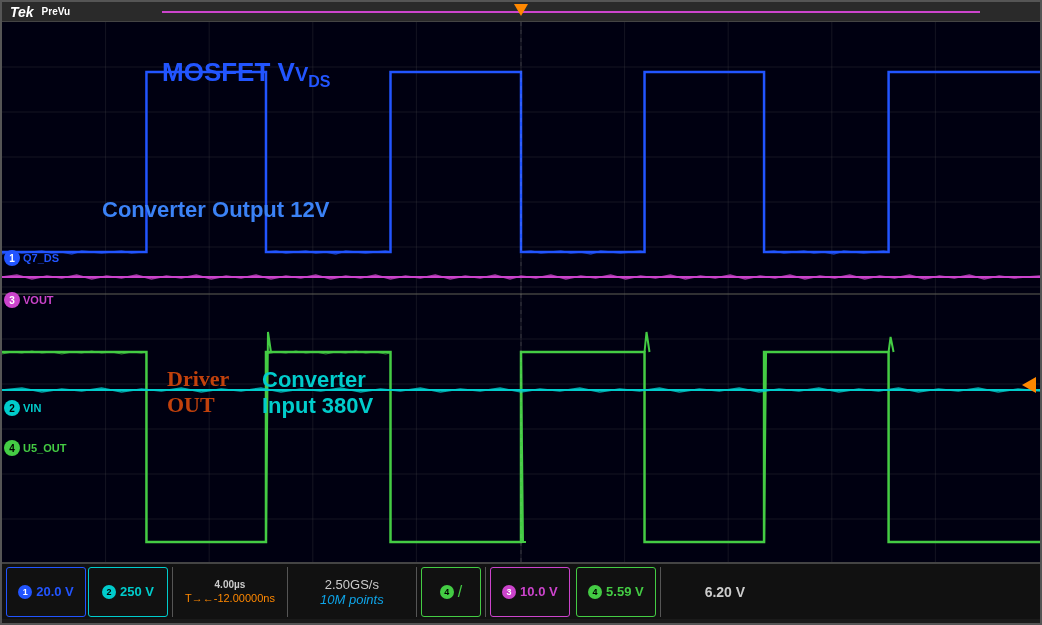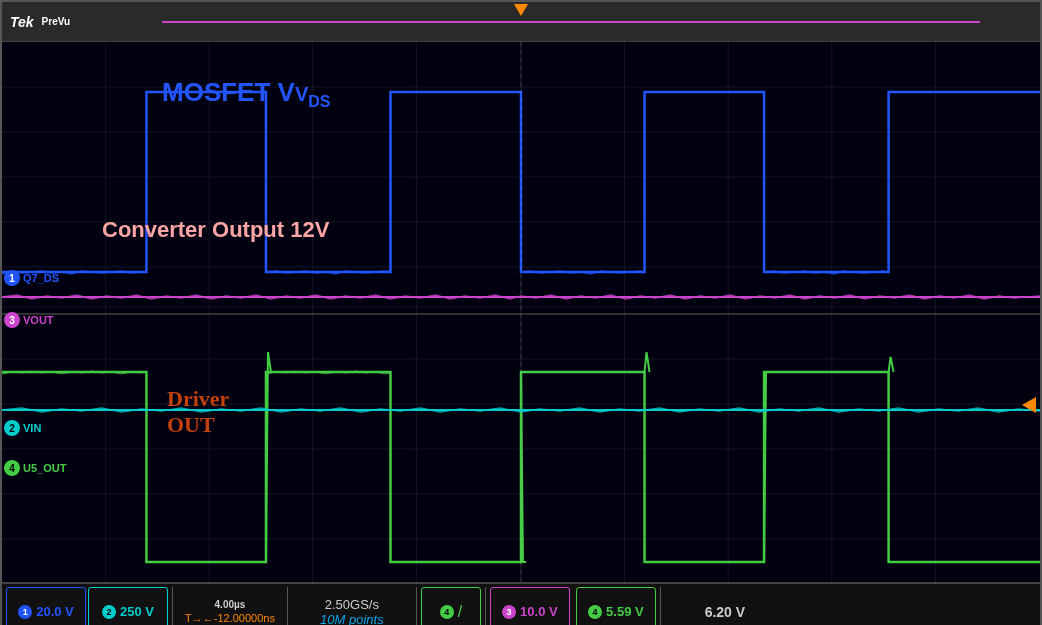--- a/index.html
+++ b/index.html
@@ -15,21 +15,21 @@
       width: 1042px;
       height: 625px;
       background: #1a1a1a;
       border: 2px solid #555;
       position: relative;
     }
 
     
     .top-bar {
       width: 100%;
-      height: 40px;
+      height: 20px;
       background: #2a2a2a;
       display: flex;
       align-items: center;
       border-bottom: 1px solid #444;
       position: relative;
     }
 
     .tek-logo {
       color: #fff;
       font-size: 14px;
@@ -303,26 +303,29 @@
 
     <div class="ch-label" style="top: 418px; left: 2px; color: #44cc44;">
       <div class="ch-num" style="background:#44cc44; color:#000; width:16px; height:16px; border-radius:50%; display:flex; align-items:center; justify-content:center; font-size:10px; font-weight:bold;">4</div>
       <span style="font-size:11px; color:#44cc44;">U5_OUT</span>
     </div>
 
     <div style="position:absolute; top:35px; left:160px; color:#2255ff; font-size:26px; font-weight:bold; font-family:Arial;">
       <span>MOSFET V</span><span style="font-size:20px;">V</span><sub style="font-size:16px;">DS</sub>
     </div>
 
-    <div style="position:absolute; top:175px; left:100px; color:#fca5a5; font-size:22px; font-weight:bold; font-family:Arial;">Converter Output 12V</div>
+    <div style="position:absolute; top:175px; left:100px; color:#3b82f6; font-size:22px; font-weight:bold; font-family:Arial;">Converter Output 12V</div>
 
     <div style="position:absolute; top:344px; left:165px; color:#c2410c; font-size:22px; font-weight:bold; font-family:Liberation Serif, serif; line-height:1.2;">
       Driver<br>OUT
     </div>
 
+    <div style="position:absolute; top:345px; left:260px; color:#00cccc; font-size:22px; font-weight:bold; font-family:Arial; line-height:1.2;">
+      Converter<br>Input 380V
+    </div>
 
     <div style="position:absolute; right:4px; top:355px; width:0; height:0; border-top:8px solid transparent; border-bottom:8px solid transparent; border-right:14px solid #ff8800;"></div>
 
   </div>
 
   <div class="status-bar">
 
     <div class="status-cell" style="border-color:#2255ff;">
       <div class="status-cell-row">
         <div class="status-num" style="background:#2255ff; color:#fff;">1</div>

